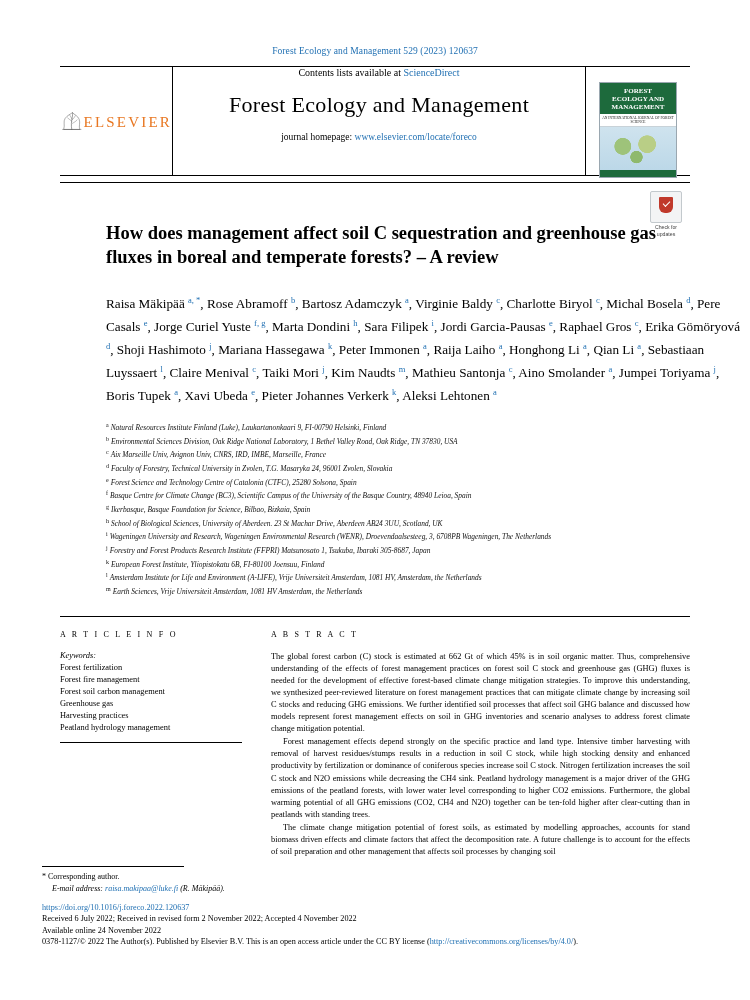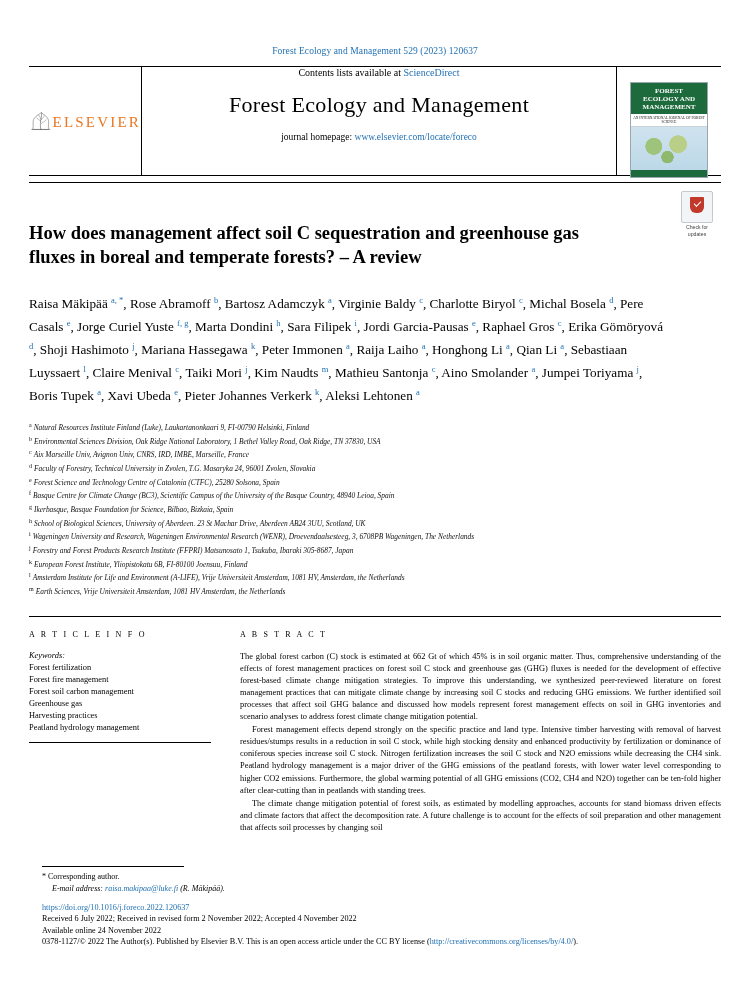--- a/index.html
+++ b/index.html
@@ -11,21 +11,21 @@
     height: 1000px;
     background: #ffffff;
     font-family: "Liberation Serif", serif;
     color: #000000;
   }
   .page {
     position: relative;
     width: 750px;
     height: 1000px;
     box-sizing: border-box;
-    padding: 0 29px;
+    padding: 0 60px;
   }
   a, .link {
     color: #1f6fb2;
     text-decoration: none;
   }
   
   .running-head {
     text-align: center;
     font-size: 9.5px;
     color: #1f6fb2;
@@ -124,20 +124,21 @@
     background: #1d6a3c;
   }
   
   .title-sep {
     border-top: 1px solid #000;
     margin-top: 6px;
   }
   .title-area {
     position: relative;
     padding-top: 26px;
+    margin-left: 46px;
   }
   .paper-title {
     font-size: 18.5px;
     line-height: 24px;
     width: 560px;
   }
   .crossmark {
     position: absolute;
     right: 2px;
     top: 8px;

